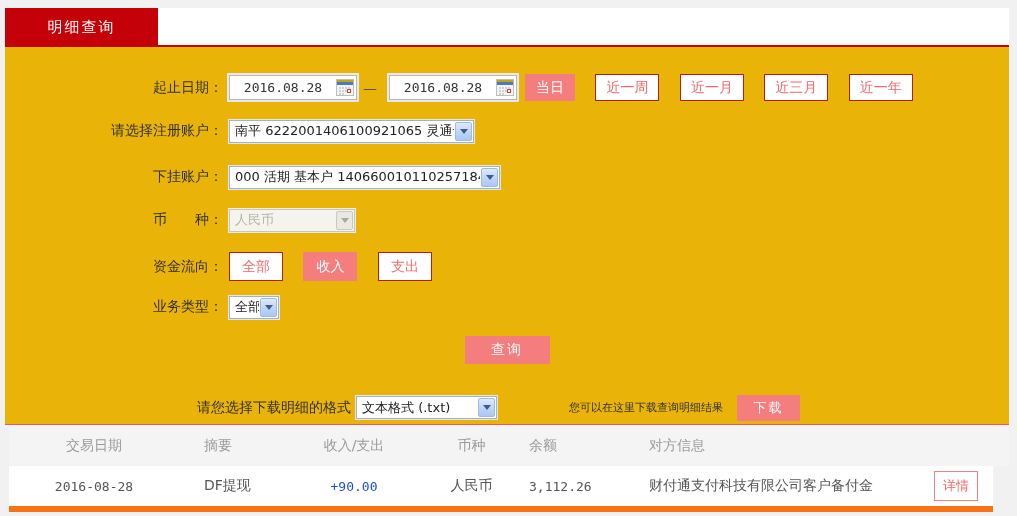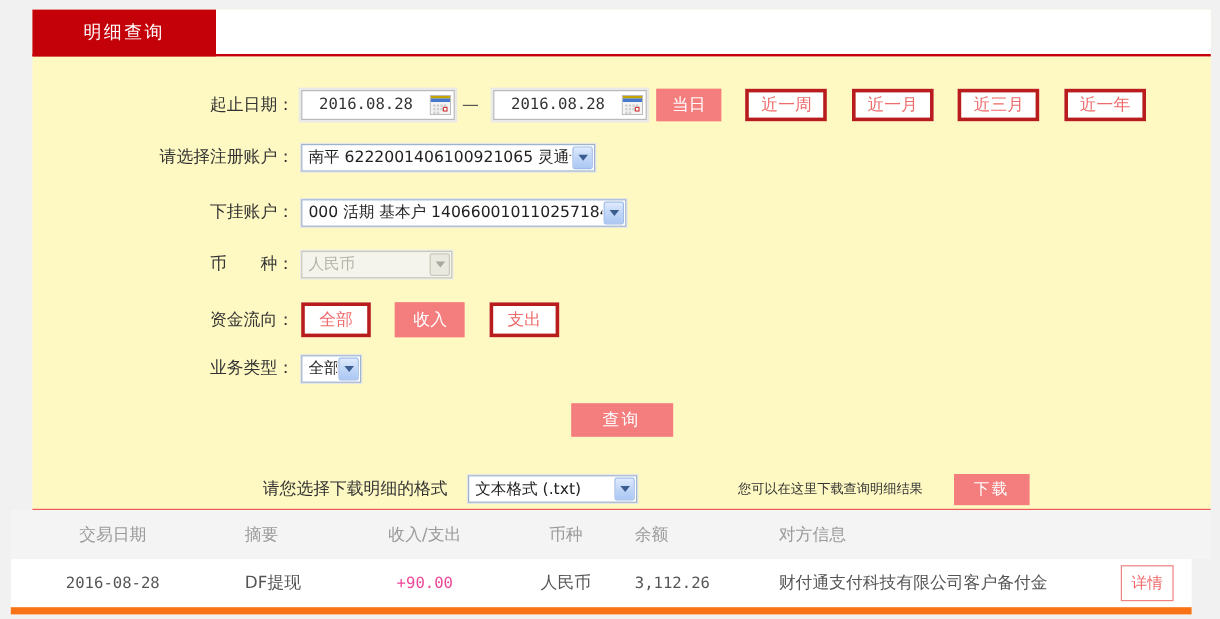--- a/index.html
+++ b/index.html
@@ -7,21 +7,21 @@
   body {
     font-family: "DejaVu Sans", "Liberation Sans", sans-serif;
     background:#f1f1f1;
     width:1017px; height:516px;
     overflow:hidden;
     font-size:14px; color:#333;
   }
   .page { width:1017px; height:516px; position:relative; }
   .top-gap { height:8px; background:#f1f1f1; }
 
-  .panel { margin:0 8px 0 27px; background:#fef9c3; }
+  .panel { margin:0 8px 0 5px; background:#eab308; }
 
   
   .tab-strip { height:39px; background:#fff; border-bottom:2px solid #c40008; }
   .tab {
     width:153px; height:39px; background:#c40008; color:#fff;
     font-size:15px; letter-spacing:2px;
     display:flex; align-items:center; justify-content:center;
     cursor:default;
   }
 
@@ -30,21 +30,21 @@
   .frow { display:flex; align-items:center; }
   .flabel { width:218px; text-align:right; color:#333; font-size:14px; flex:none; }
 
   .r-date { height:29px; margin-bottom:17px; }
   .r-sel1 { height:24px; margin-bottom:22px; }
   .r-sel2 { height:24px; margin-bottom:19px; }
   .r-sel3 { height:24px; margin-bottom:19px; }
   .r-sel4 { height:24px; margin-bottom:17px; }
   .r-flow { height:31px; margin-bottom:13px; }
   .r-query{ height:28px; margin-bottom:30px; justify-content:center; }
-  .r-down { height:27px; margin-left:192px;gap:12px; }
+  .r-down { height:27px; margin-left:192px; }
 
   .date-box {
     width:128px; height:25px; background:#fff;
     border:1px solid #b9b9b9; box-shadow:0 0 0 2px #e9e9e9;
     display:flex; align-items:center; margin-left:6px;
     font-family:"DejaVu Sans Mono","Liberation Mono",monospace;
     font-size:13px; color:#333;
   }
   .date-box .dval { flex:1; text-align:center; }
   .cal { width:18px; height:17px; margin-right:2px; flex:none; cursor:pointer; }
@@ -77,21 +77,21 @@
   .xp-select.disabled .xp-arrow::after { border-top-color:#a9a99c; }
 
   .w-acc1 { width:245px; }
   .w-acc2 { width:271px; }
   .w-cur  { width:126px; }
   .w-biz  { width:50px; }
   .w-fmt  { width:141px; margin-left:5px; }
 
   .pill {
     display:inline-flex; align-items:center; justify-content:center;
-    border:3px solid #b91c1c; color:#ef6b6b; background:#fff;
+    border:1px solid #b91c1c; color:#ef6b6b; background:#fff;
     font-size:14px; height:27px; padding:0 10px; cursor:pointer;
   }
   .pill.active { background:#f47d7d; border-color:#f47d7d; color:#fff; }
   .quick .pill { margin-left:8px; }
   .quick .pill + .pill { margin-left:16px; }
   .flow .pill { margin-left:6px; height:29px; padding:0 12px; }
   .flow .pill + .pill { margin-left:16px; }
 
   .btn-query {
     width:85px; height:28px; background:#f47d7d; color:#fff;
@@ -116,21 +116,21 @@
     border-bottom:6px solid #f97316;
   }
   .c1 { width:170px; text-align:center; }
   .c2 { width:115px; padding-left:25px; }
   .c3 { width:120px; text-align:center; }
   .c4 { width:115px; text-align:center; }
   .c5 { width:120px; text-align:left; }
   .c6 { width:275px; text-align:left; }
   .c7 { flex:1; }
   .num { font-family:"DejaVu Sans Mono","Liberation Mono",monospace; font-size:13px; }
-  .amount { color:#ec4899; }
+  .amount { color:#1d4ed8; }
   .btn-detail {
     margin-left:10px; background:#fff; border:1px solid #f0817f;
     color:#ef6b6b; font-size:13px; padding:5px 8px; cursor:pointer;
     font-family:inherit;
   }
 </style>
 </head>
 <body>
 
 <div class="page">

